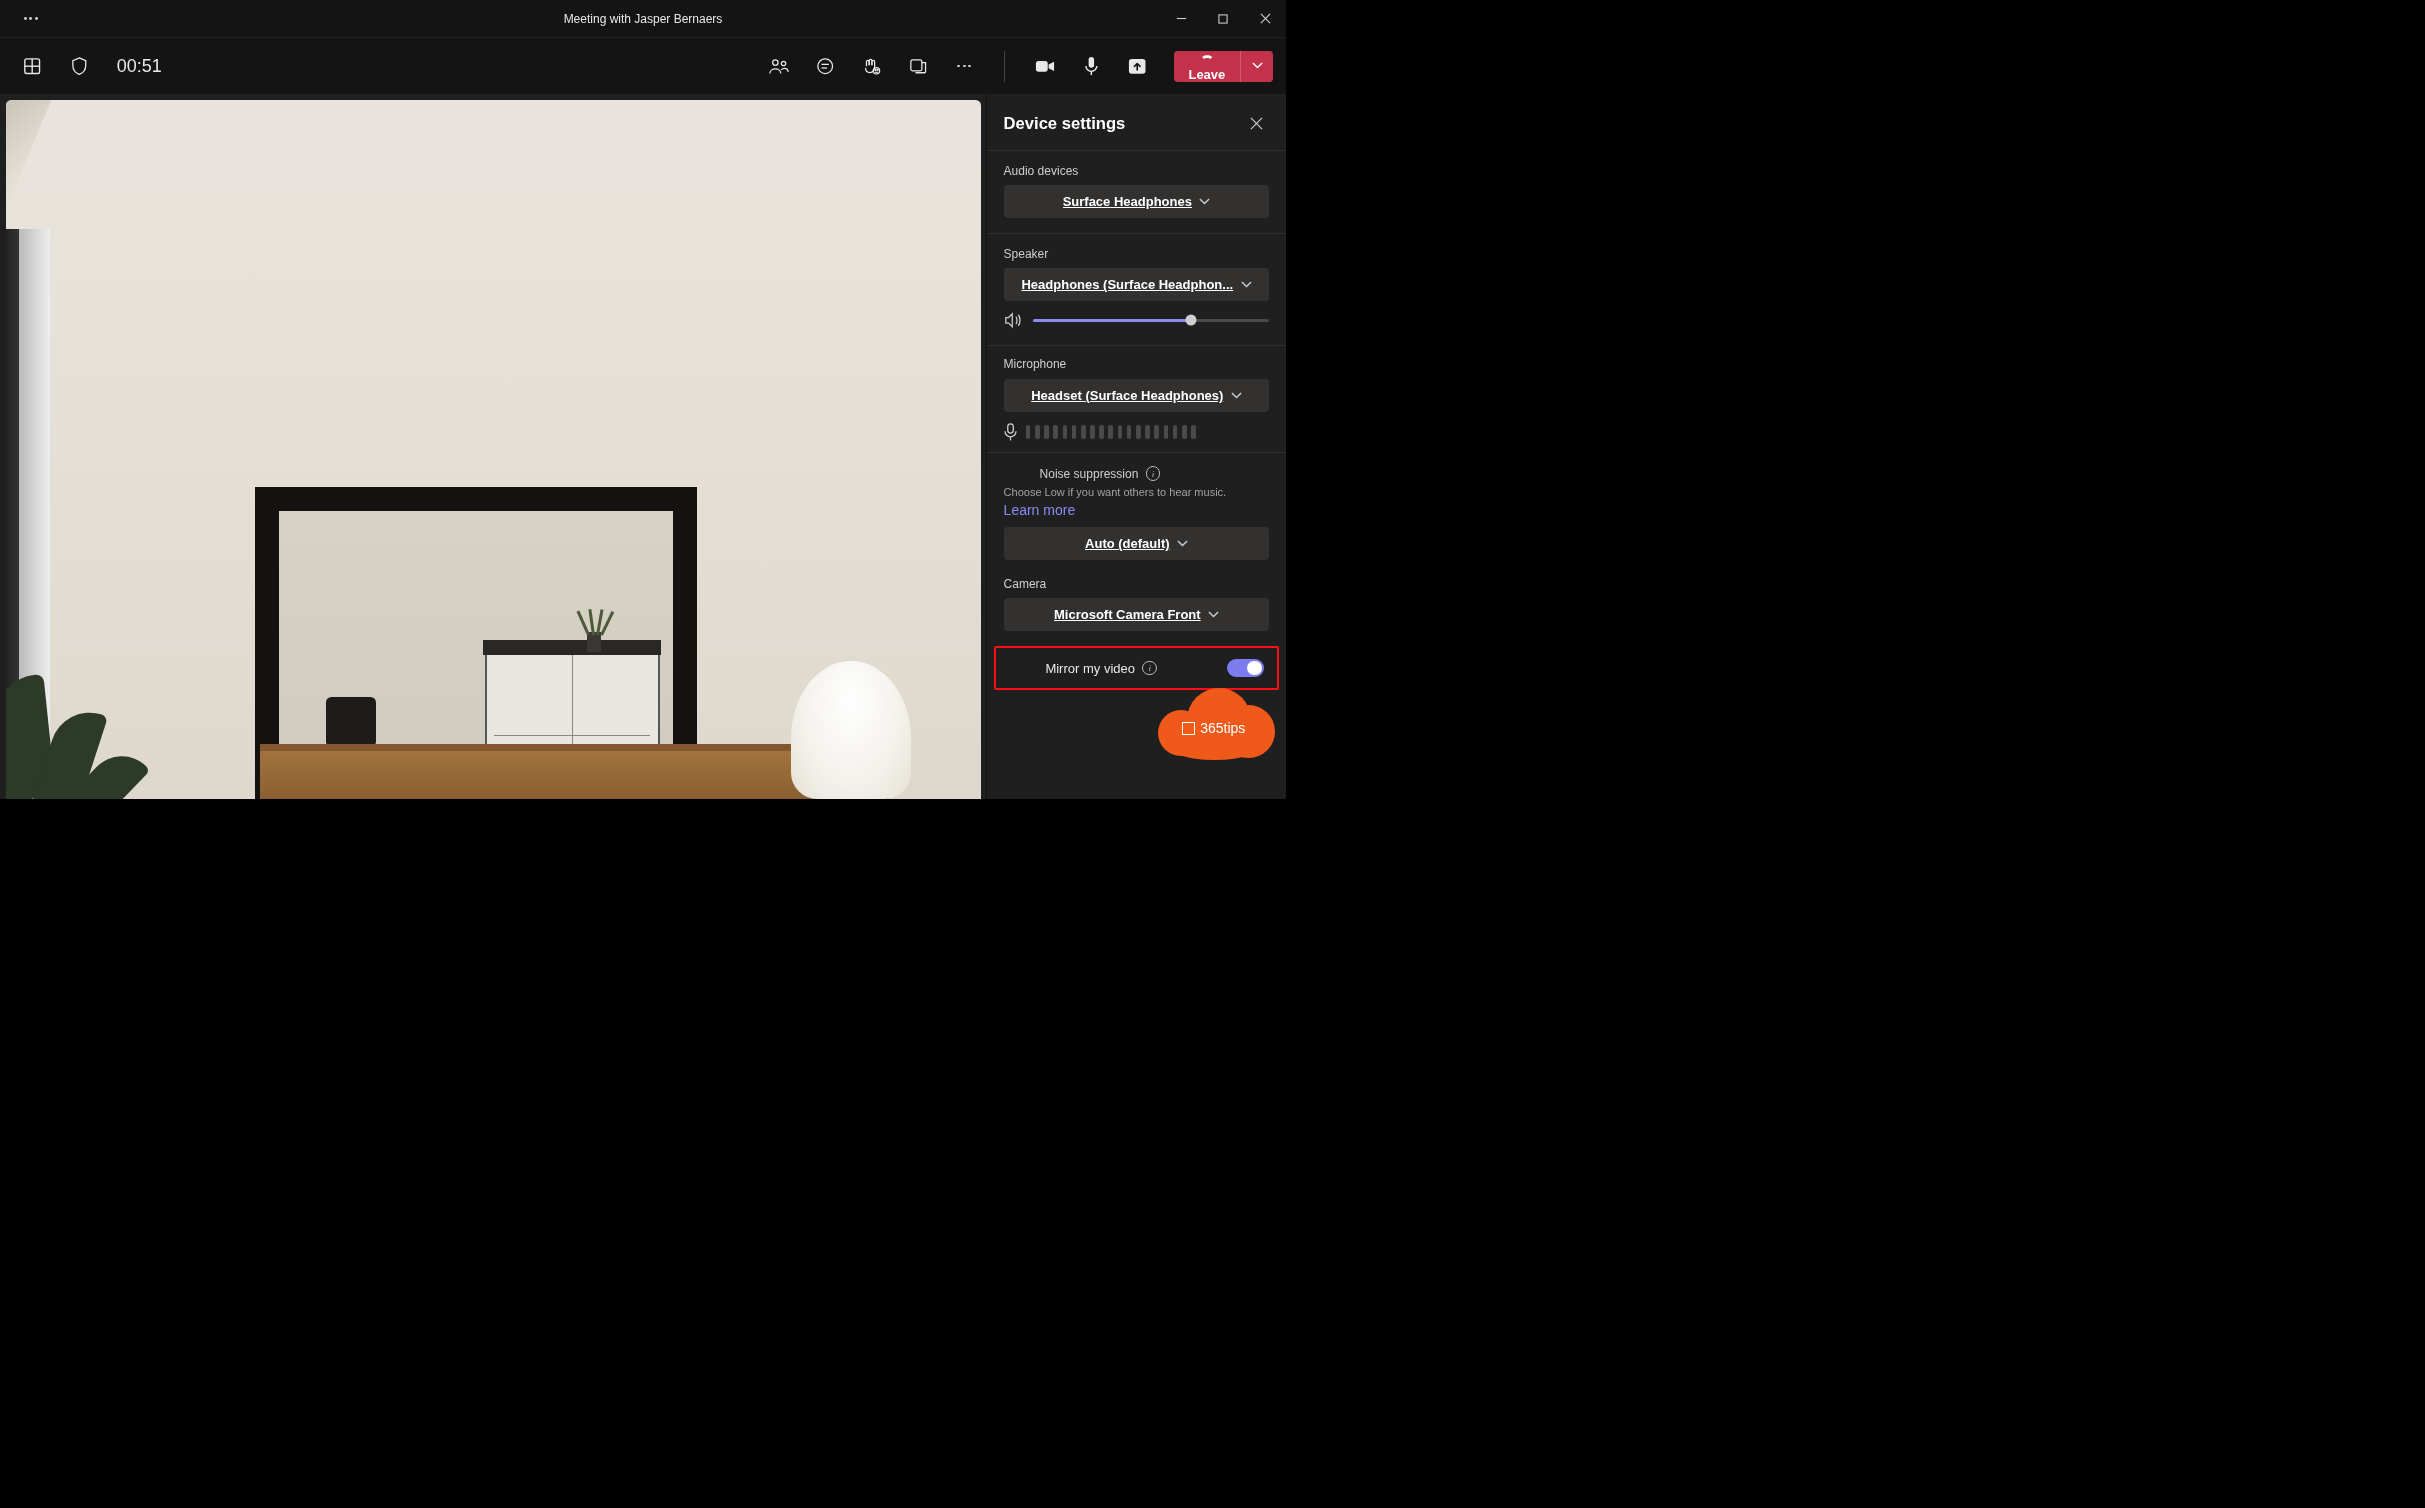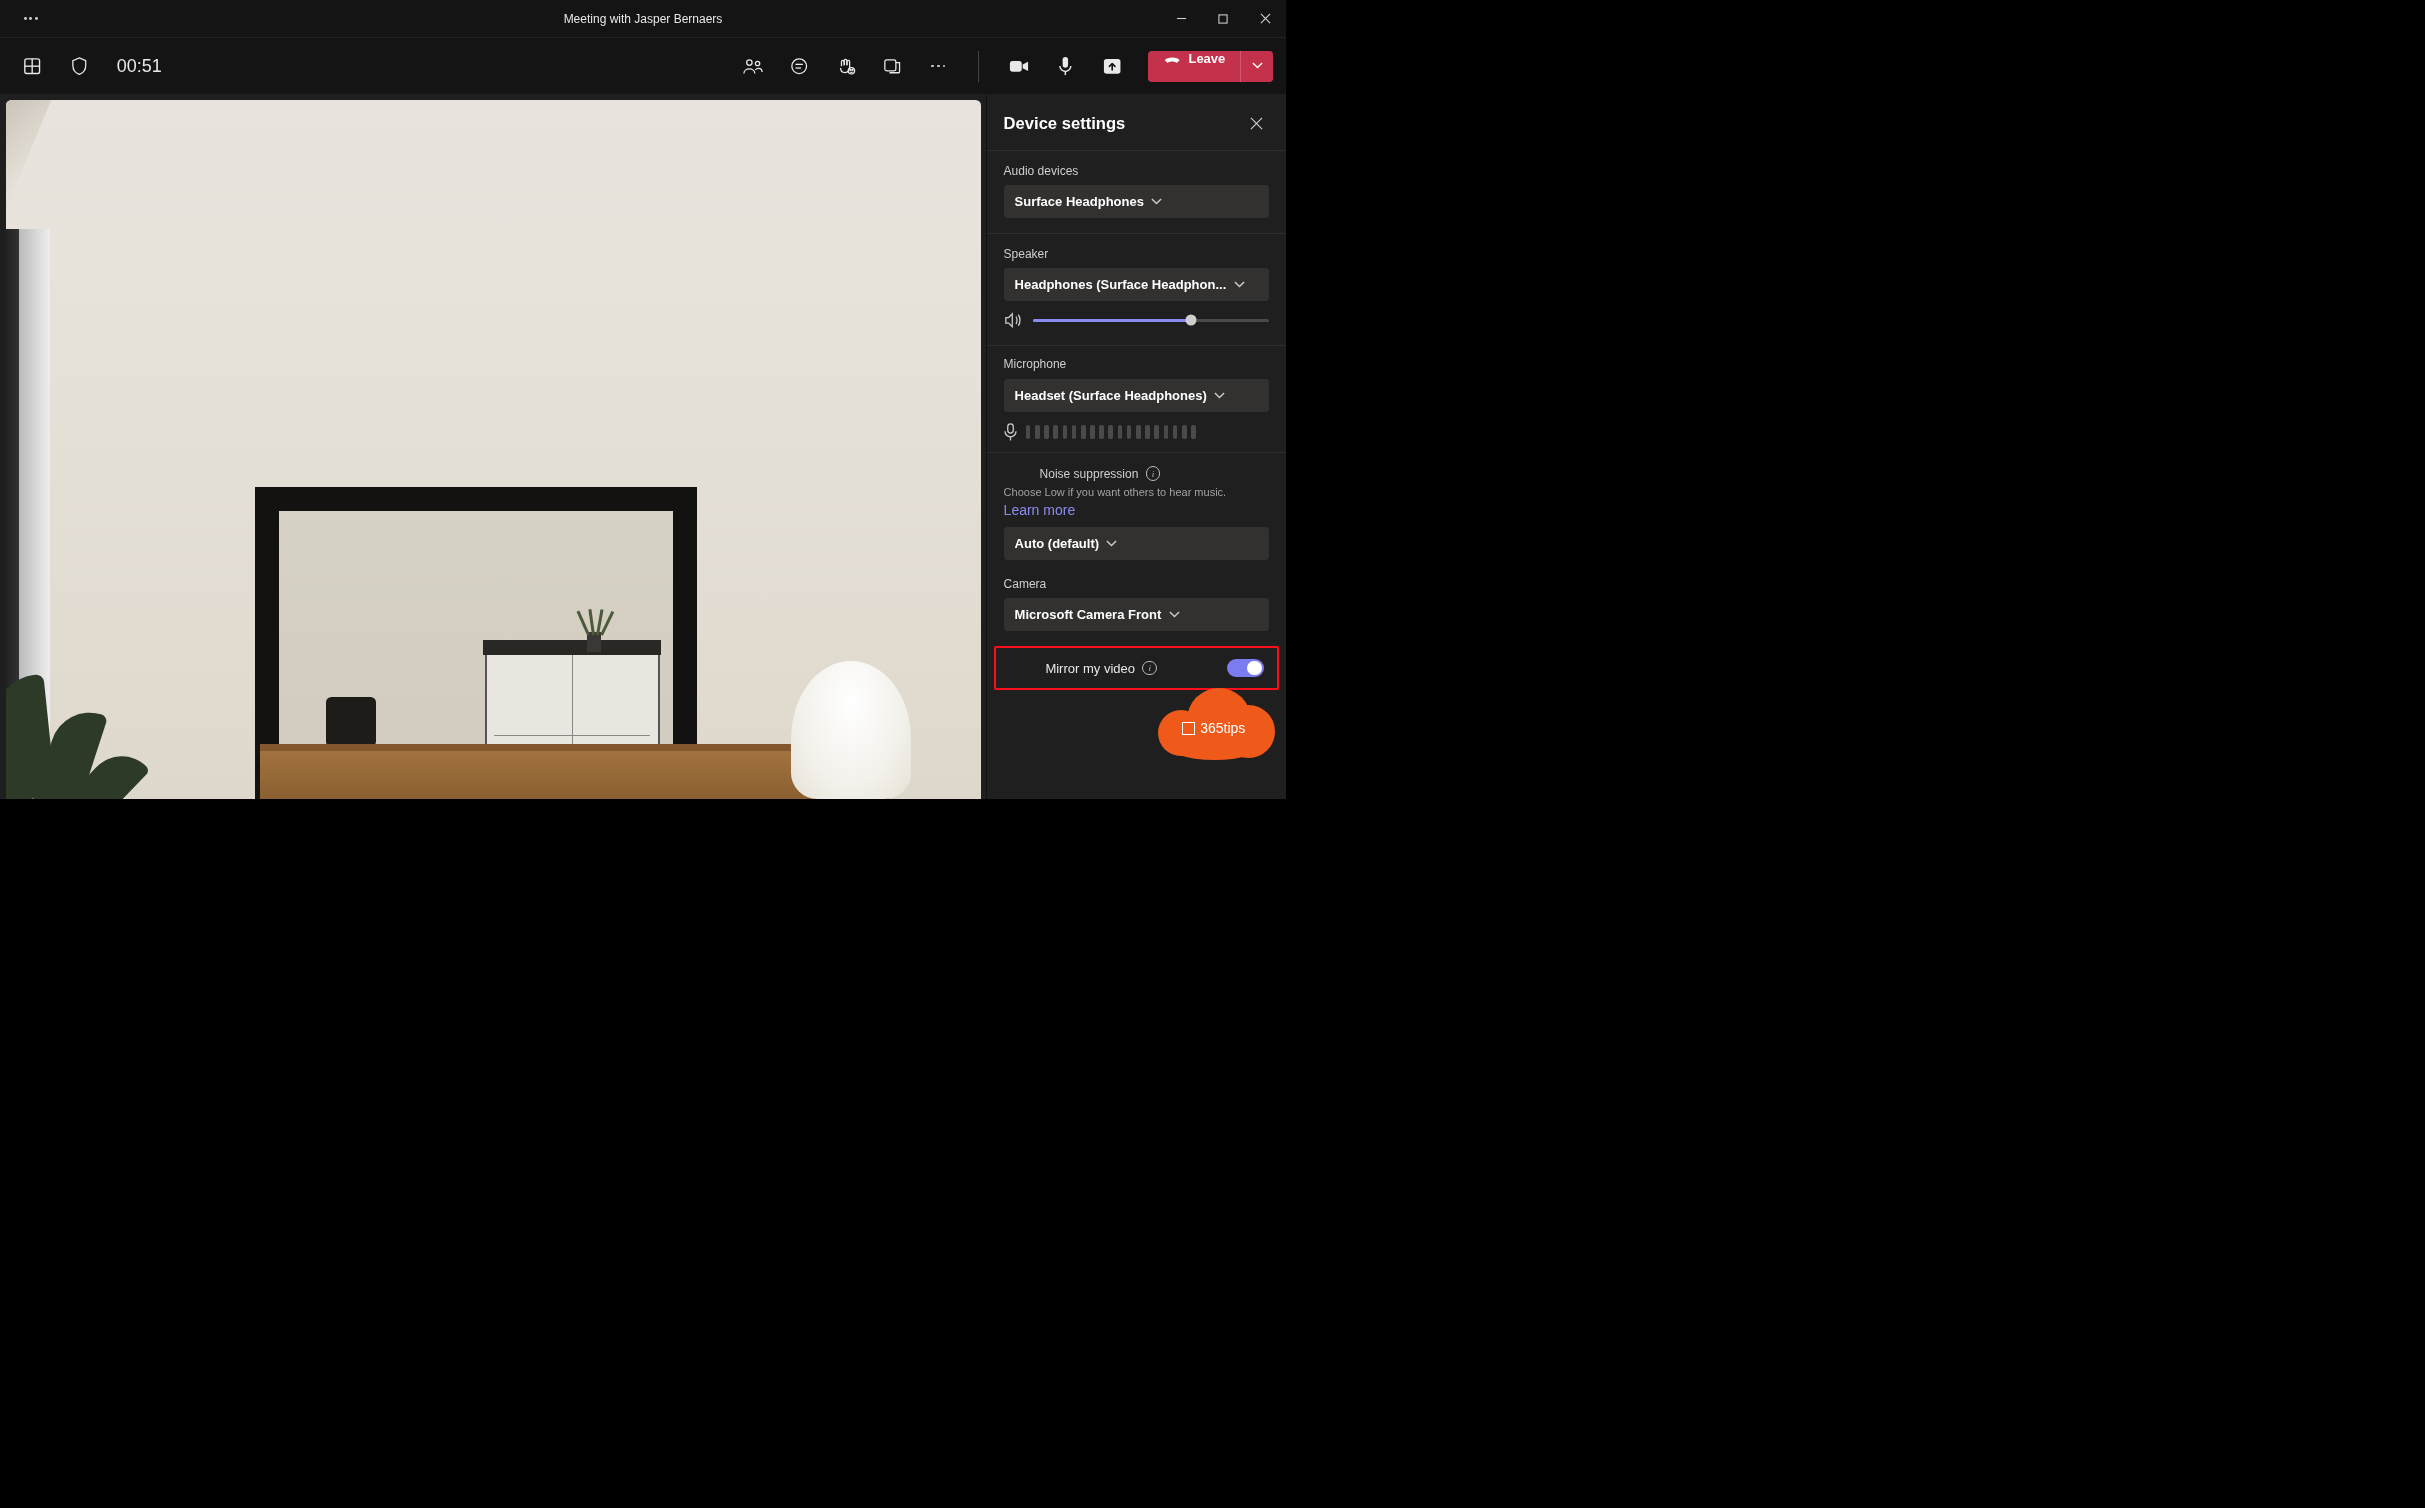--- a/index.html
+++ b/index.html
@@ -95,23 +95,25 @@
     color: #fff;
     border-radius: 3.7px;
     height: 31px;
     font-size: 13px;
     font-weight: 600;
     cursor: pointer;
     overflow: hidden;
   }
   .leave-main {
     display: flex;
+    align-items: center;
     gap: 7.4px;
     padding: 0 14.7px;
     height: 100%;
+    flex-direction: column;
   }
   .leave-drop {
     width: 33px;
     height: 100%;
     display: flex;
     align-items: center;
     justify-content: center;
     border-left: 0.9px solid rgba(255,255,255,0.2);
   }
 
@@ -259,23 +261,24 @@
     display: inline-block;
     margin-bottom: 9.2px;
   }
   .select {
     height: 33px;
     background: #323130;
     border-radius: 3.7px;
     display: flex;
     align-items: center;
     padding: 0 11px;
-    justify-content: flex-start;
+    justify-content: center;
     cursor: pointer;
     margin-bottom: 11px;
+    text-decoration: underline;
   }
   .select-text {
     font-size: 13px;
     font-weight: 600;
     color: #fff;
     white-space: nowrap;
     overflow: hidden;
     text-overflow: ellipsis;
     padding-right: 7.4px;
   }

